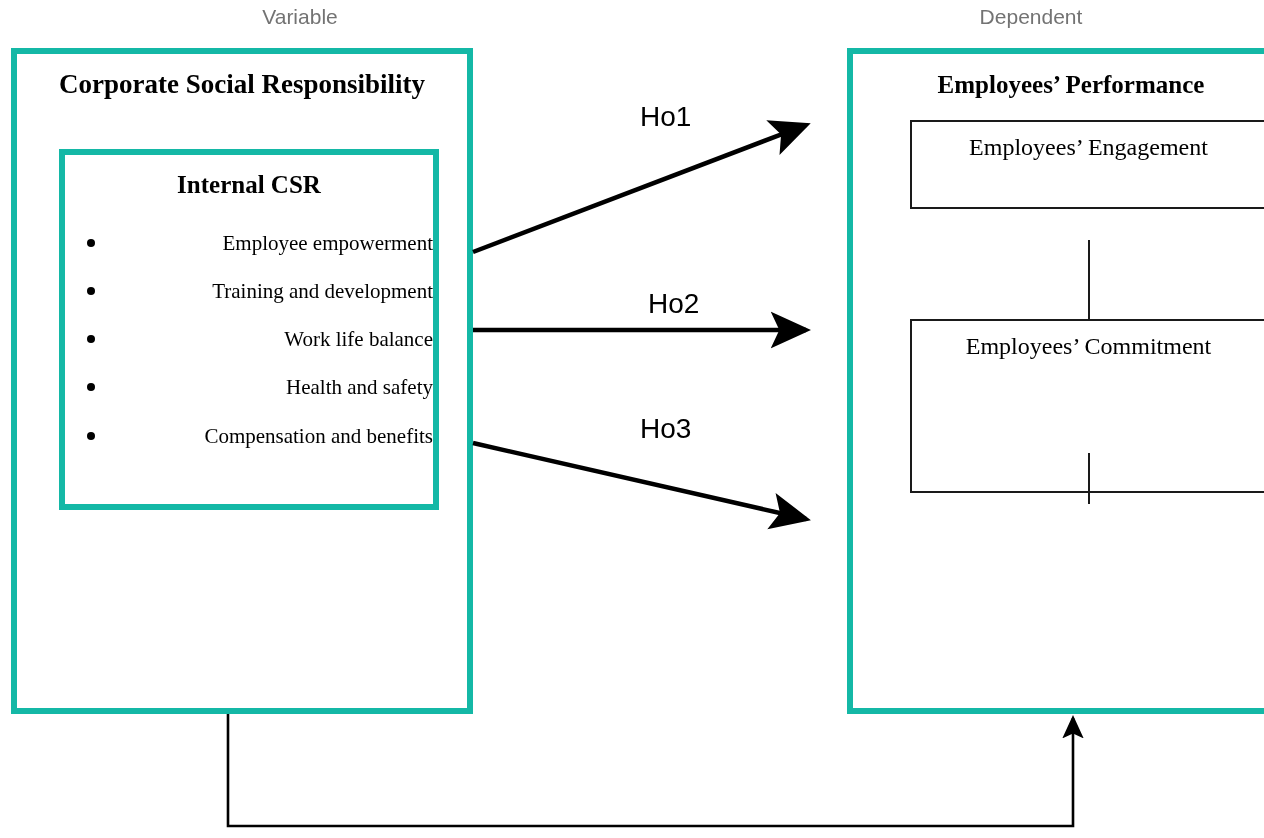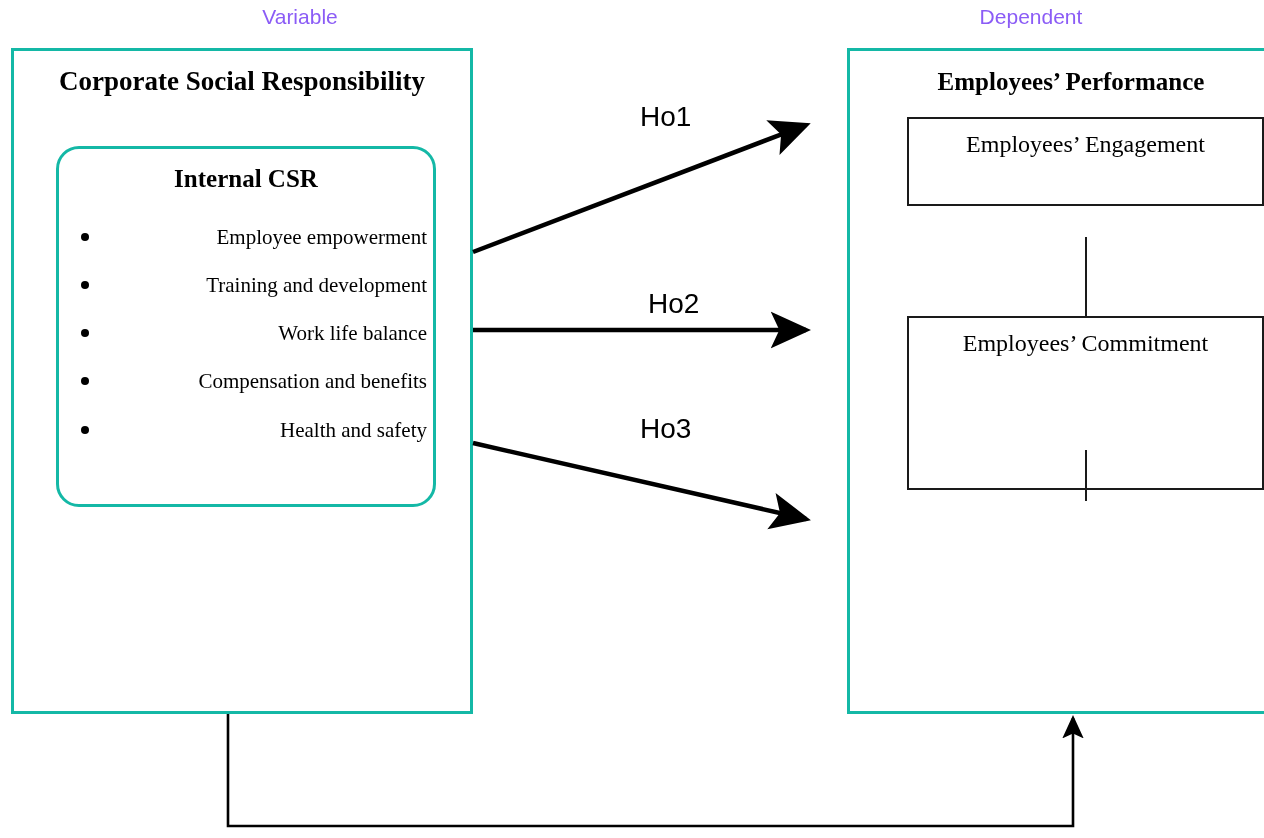--- a/index.html
+++ b/index.html
@@ -15,34 +15,34 @@
     background: #ffffff;
     overflow: hidden;
     font-family: "Liberation Serif", "DejaVu Serif", serif;
   }
 
   
   .col-header {
     position: absolute;
     font-family: "Liberation Sans", "DejaVu Sans", sans-serif;
     font-size: 21px;
-    color: #8b5cf6;
+    color: #737373;
     text-align: center;
     white-space: nowrap;
     line-height: 1;
   }
   #header-variable  { left: 120px;  top: 6px;  width: 360px; }
   #header-dependent { left: 851px;  top: 6px;  width: 360px; }
 
   
   .box {
     position: absolute;
     box-sizing: border-box;
     background: #ffffff;
-    border: 3px solid #14b8a6;
+    border: 6px solid #14b8a6;
   }
 
   
   #panel-csr {
     left: 11px;
     top: 48px;
     width: 462px;
     height: 666px;
   }
   
@@ -72,21 +72,20 @@
     top: 17px;
     font-size: 25px;
   }
 
   
   #box-internal-csr {
     left: 42px;
     top: 95px;
     width: 380px;
     height: 361px;
-    border-radius: 23px;
   }
   #title-internal-csr {
     top: 16px;
     font-size: 25px;
   }
 
   .bullet-list {
     position: absolute;
     left: 22px;
     top: 76px;
@@ -197,25 +196,25 @@
         <li>
           <span class="dot"></span>
           <span>Training and development</span>
         </li>
         <li>
           <span class="dot"></span>
           <span>Work life balance</span>
         </li>
         <li>
           <span class="dot"></span>
+          <span>Health and safety</span>
+        </li>
+        <li>
+          <span class="dot"></span>
           <span>Compensation and benefits</span>
-        </li>
-        <li>
-          <span class="dot"></span>
-          <span>Health and safety</span>
         </li>
       </ul>
     </div>
   </div>
 
   <div class="box" id="panel-performance">
 
     <div class="panel-title" id="title-performance">Employees’ Performance</div>
 
     <div class="sub-box" id="box-engagement">

